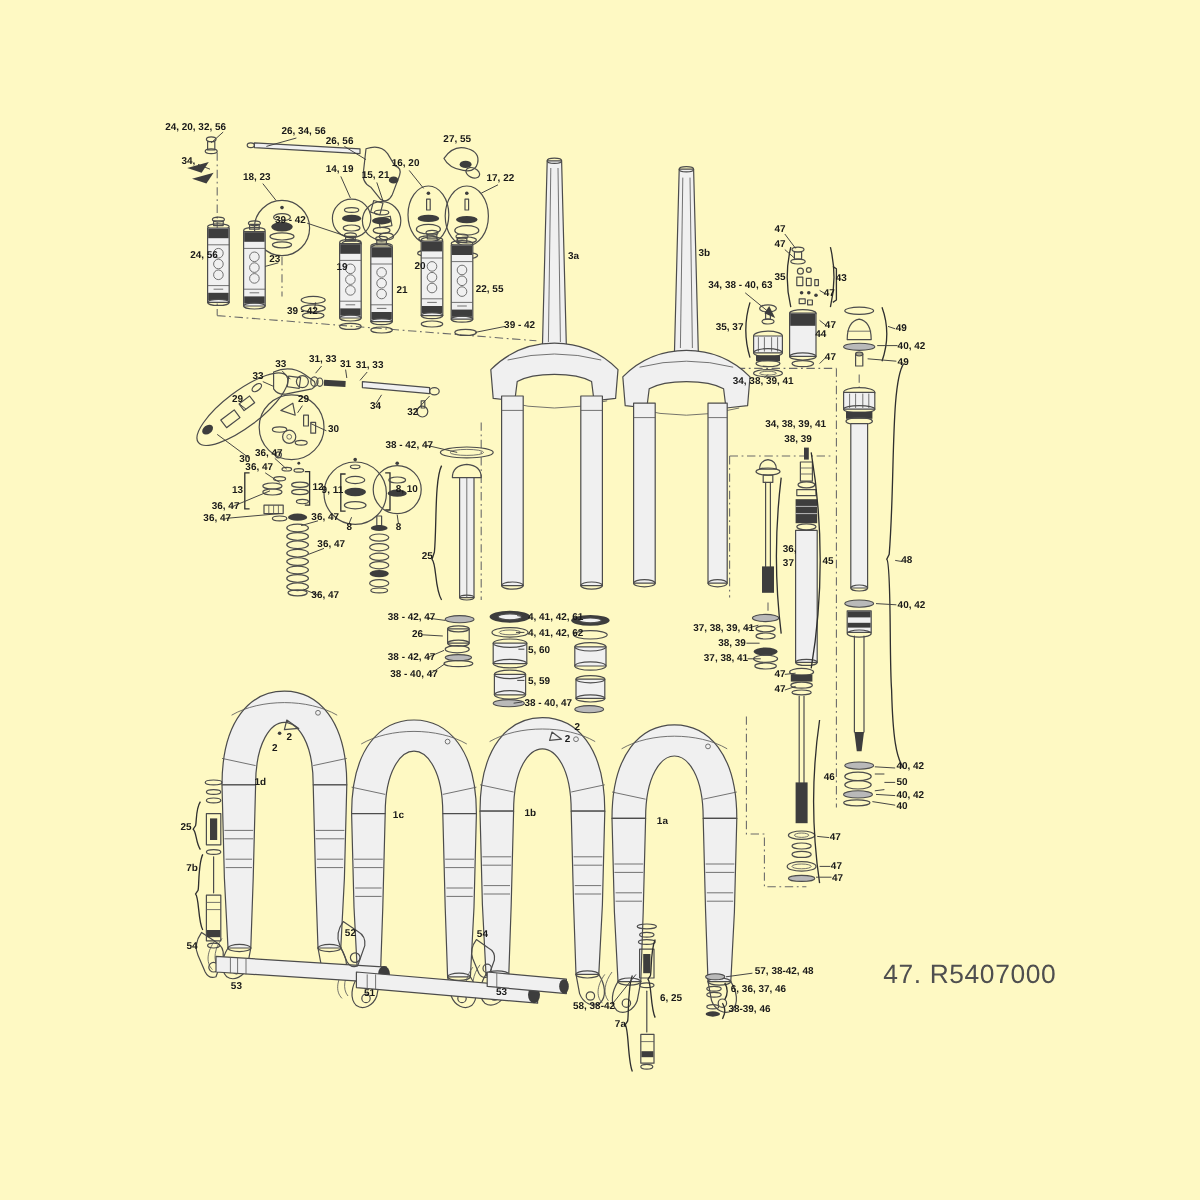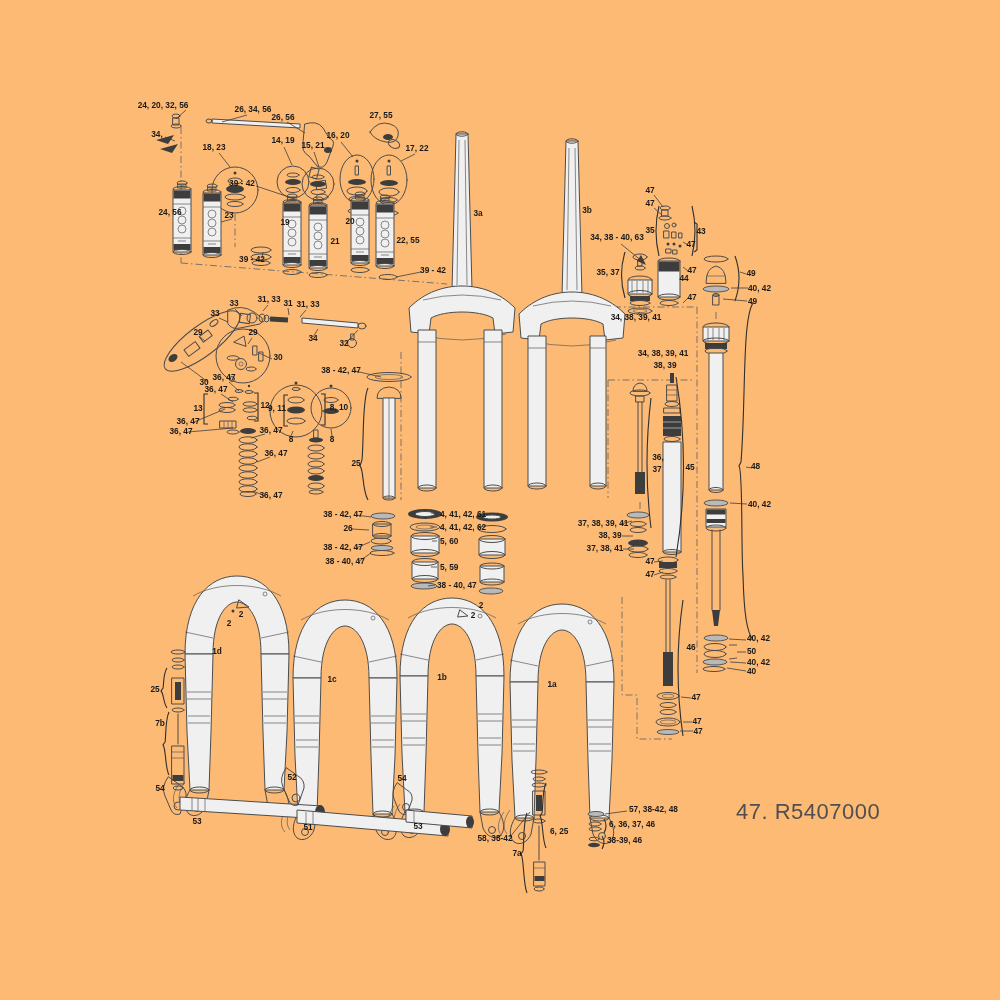--- a/index.html
+++ b/index.html
@@ -1,16 +1,16 @@
 <!DOCTYPE html>
 <html><head>
 <meta charset="utf-8">
 <style>
   html,body{margin:0;padding:0;background:#e9e9e9;}
-  .stage{position:relative;width:1000px;height:1000px;background:#fdba74;font-family:"Liberation Sans",sans-serif;overflow:hidden;}
+  .stage{position:relative;width:1000px;height:1000px;background:#fef9c3;font-family:"Liberation Sans",sans-serif;overflow:hidden;}
   svg{position:absolute;left:0;top:0;}
   .ln{fill:none;stroke:#4c4c4c;stroke-width:1;stroke-linecap:round;stroke-linejoin:round;}
   .bgfill{fill:#f0f0f0;stroke:#4c4c4c;stroke-width:1;stroke-linejoin:round;}
   .thin{fill:none;stroke:#5a5a5a;stroke-width:.7;}
   .ldr{fill:none;stroke:#3f3f3f;stroke-width:.8;}
   .brk{fill:none;stroke:#2f2f2f;stroke-width:1.1;}
   .dd{fill:none;stroke:#6a6a6a;stroke-width:.9;stroke-dasharray:7 3 1.5 3;}
   .dk{fill:#3d3d3d;stroke:none;}
   .gy{fill:#b9b9b9;stroke:#4c4c4c;stroke-width:.9;}
   .plabel{font-family:"Liberation Sans",sans-serif;font-size:8.3px;font-weight:bold;fill:#1a1a1a;}

